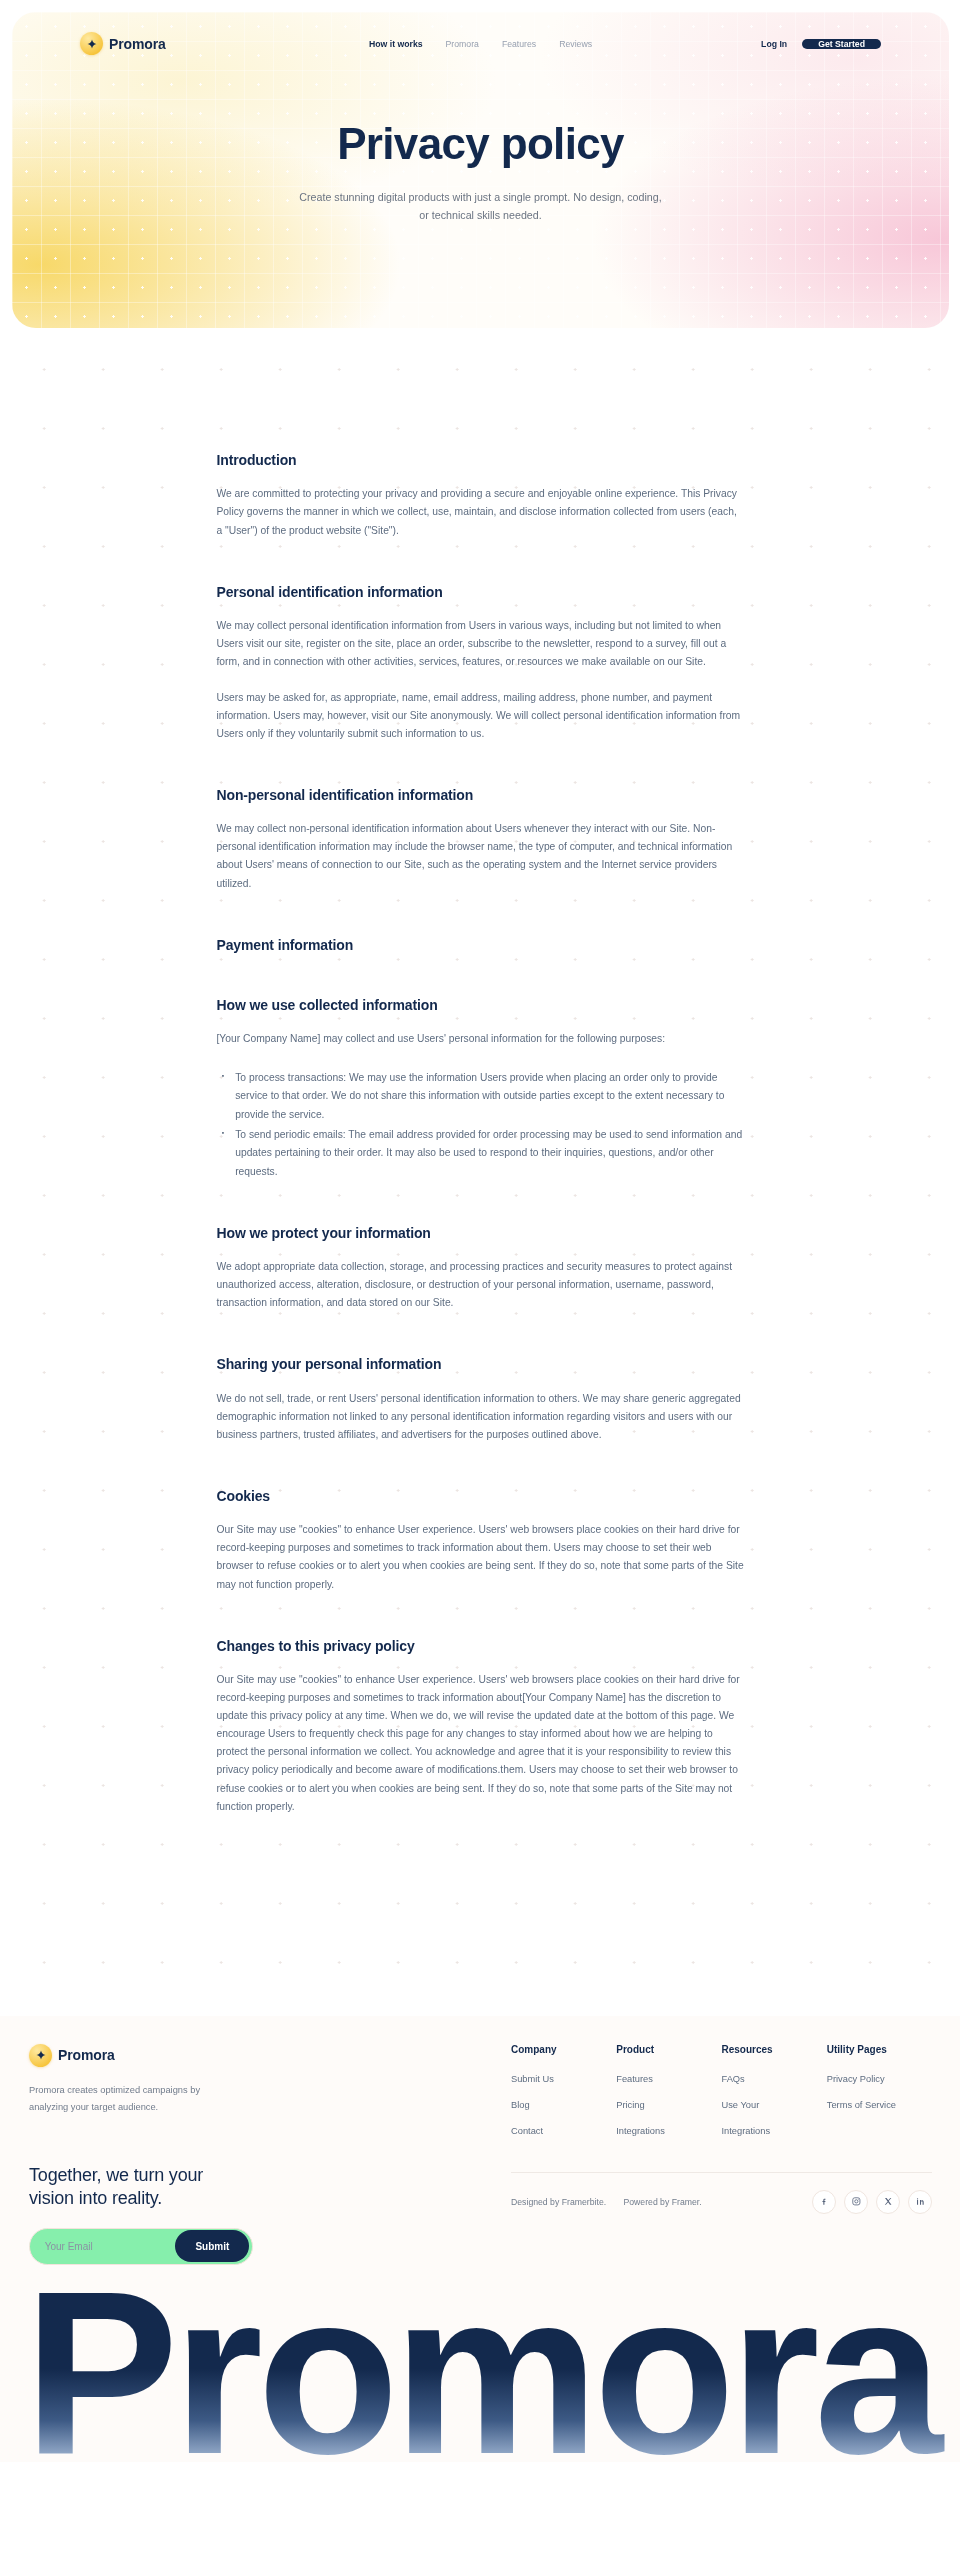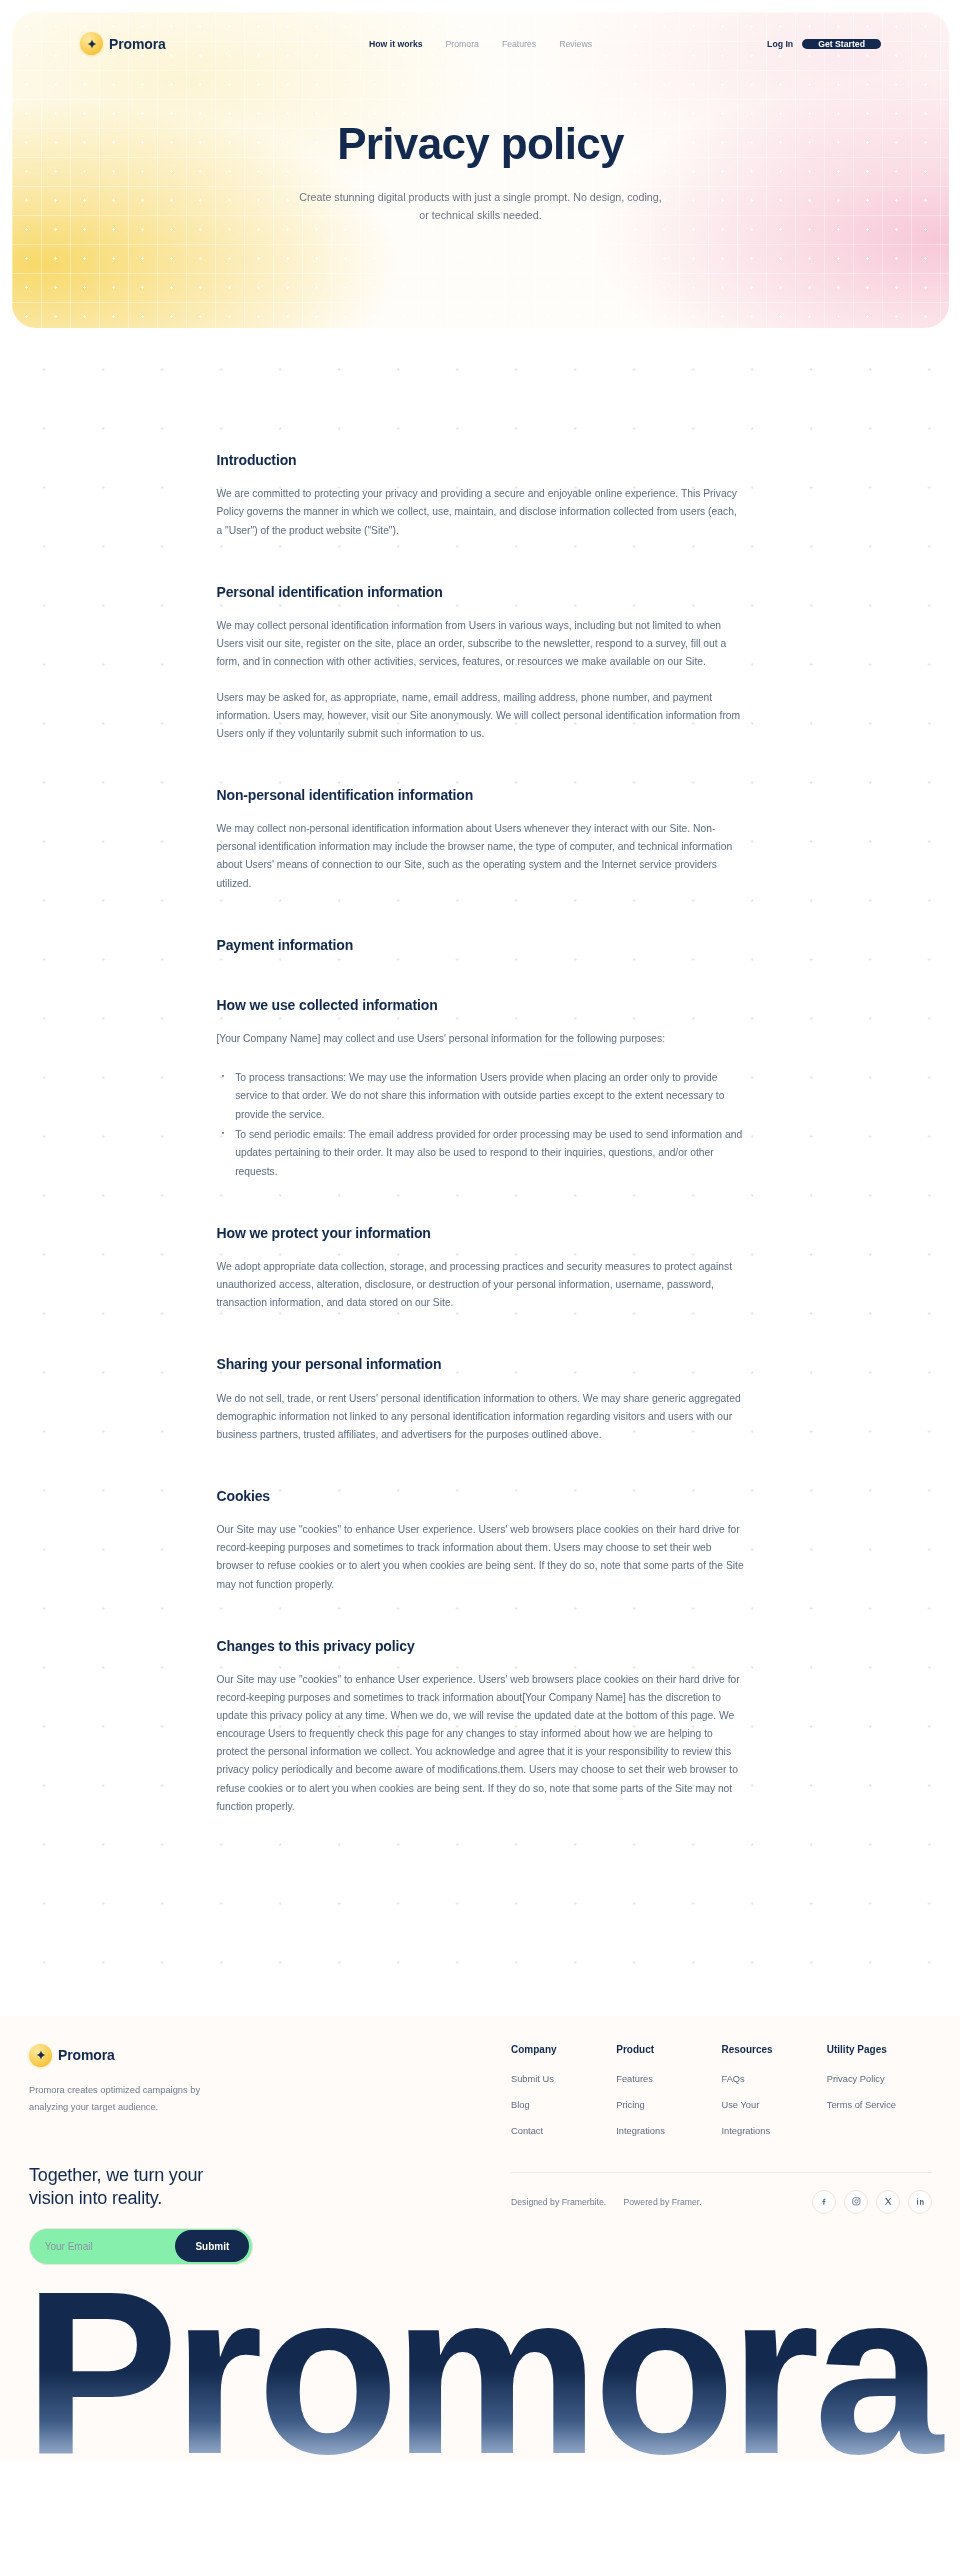--- a/index.html
+++ b/index.html
@@ -25,21 +25,21 @@
     background-size:29px 29px;
   }
   .header { position:relative; display:flex; align-items:center; justify-content:space-between; padding:20px 68px 0; z-index:2; }
   .logo { display:flex; align-items:center; gap:6px; }
   .logo-mark { width:23px; height:23px; border-radius:50%; background:radial-gradient(circle at 35% 28%, #ffe9a0, #f6c43c 75%); display:flex; align-items:center; justify-content:center; box-shadow:0 0.7px 2.7px rgba(230,170,30,.35); }
   .logo-mark svg { width:12px; height:12px; }
   .logo-text { font-size:14px; font-weight:700; color:#13294d; letter-spacing:-0.01em; }
   .nav-center { position:absolute; left:50%; transform:translateX(-50%); display:flex; gap:23px; align-items:center; }
   .nav-link { font-size:8.7px; color:#97a0b0; text-decoration:none; cursor:pointer; }
   .nav-link.active { color:#13294d; font-weight:700; }
-  .header-right { display:flex; align-items:center; gap:9px; }
+  .header-right { display:flex; align-items:center; gap:15px; }
   .login-link { font-size:8.7px; font-weight:700; color:#13294d; text-decoration:none; cursor:pointer; }
   .cta-btn { background:#13294d; color:#fff; border:none; font-size:8.7px; font-weight:700; padding:0 16px; border-radius:16px; cursor:pointer; font-family:inherit; }
   .hero-content { position:relative; text-align:center; z-index:2; }
   .hero-title { margin-top:64px; font-size:44px; font-weight:700; color:#13294d; letter-spacing:-0.015em; }
   .hero-subtitle { margin:20px auto 0; max-width:374px; font-size:10.7px; line-height:1.65; color:#6b7482; }
 
   
   .policy-main {
     padding:124px 0 156px;
     background-image:radial-gradient(circle, #ece5e2 1px, rgba(0,0,0,0) 1.1px);

